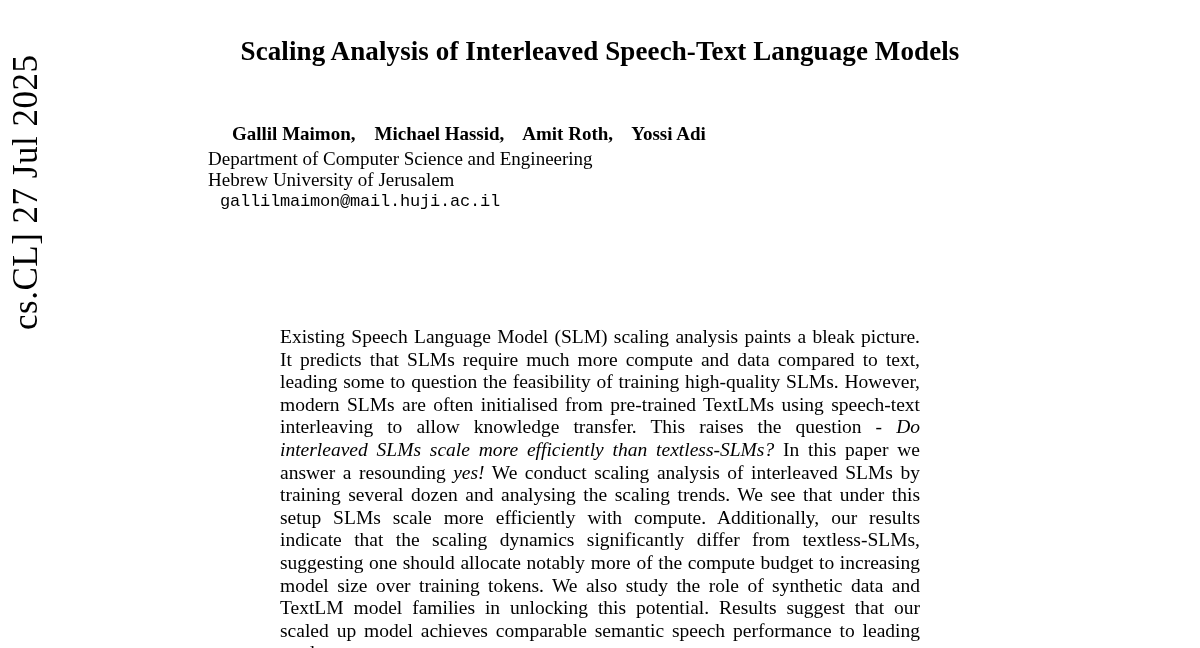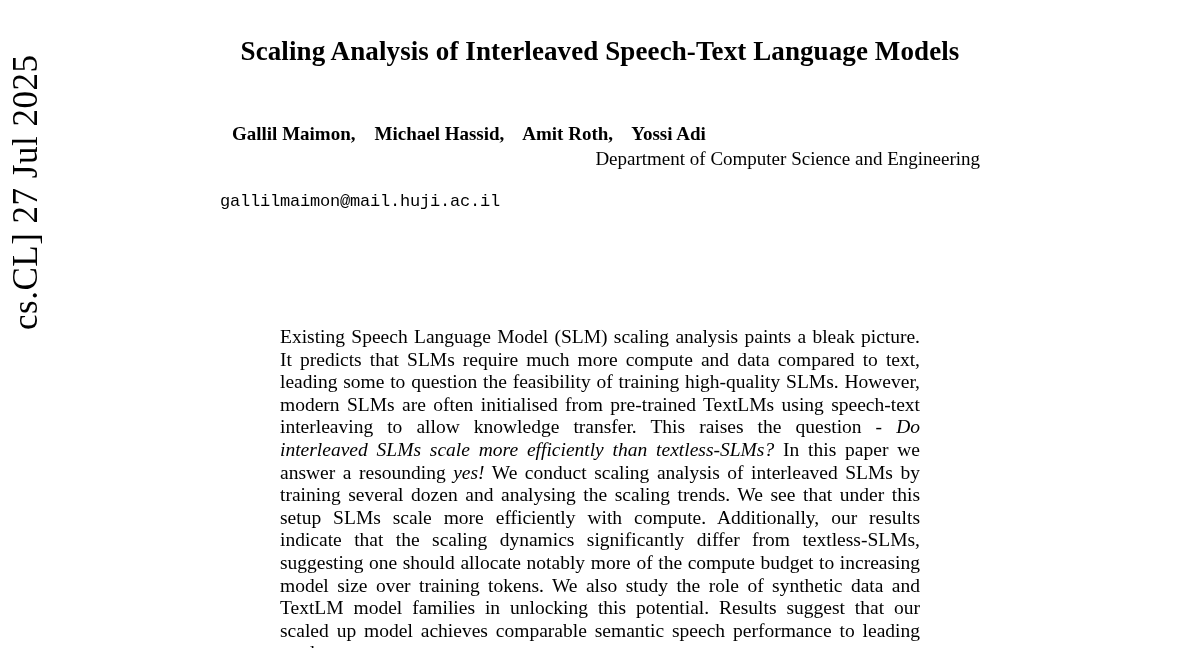--- a/index.html
+++ b/index.html
@@ -57,26 +57,25 @@
     top: 123px;
     width: 760px;
     font-size: 19px;
     font-weight: bold;
     white-space: pre;
     margin-left: 12px;
   }
 
   .affil {
     position: absolute;
-    left: 220px;
+    left: 208px;
     top: 148px;
     width: 760px;
     font-size: 19px;
     line-height: 21px;
-    text-align: right;
   }
   .affil div { white-space: pre; }
 
   .email {
     position: absolute;
     left: 220px;
     top: 192px;
     font-family: "Liberation Mono", monospace;
     font-size: 17px;
     letter-spacing: -0.2px;
@@ -113,20 +112,21 @@
 <div class="page">
 
   <div class="arxiv-stamp">cs.CL]  27 Jul 2025</div>
 
   <div class="title">Scaling Analysis of Interleaved Speech-Text Language Models</div>
 
   <div class="authors">Gallil Maimon,    Michael Hassid,    Amit Roth,    Yossi Adi</div>
 
   <div class="affil">
     <div>Department of Computer Science and Engineering</div>
+    <div>Hebrew University of Jerusalem</div>
   </div>
 
   <div class="email">gallilmaimon@mail.huji.ac.il</div>
 
 
   <div class="abstract-body">
     <p>
       <span>Existing Speech Language Model (SLM) scaling analysis paints a bleak picture. It predicts that SLMs require much more compute and data compared to text, leading some to question the feasibility of training high-quality SLMs. However, modern SLMs are often initialised from pre-trained TextLMs using speech-text interleaving to allow knowledge transfer. This raises the question - </span><i>Do interleaved SLMs scale more efficiently than textless-SLMs?</i><span>  In this paper we answer a resounding </span><i>yes!</i><span>  We conduct scaling analysis of interleaved SLMs by training several dozen and analysing the scaling trends. We see that under this setup SLMs scale more efficiently with compute. Additionally, our results indicate that the scaling dynamics significantly differ from textless-SLMs, suggesting one should allocate notably more of the compute budget to increasing model size over training tokens. We also study the role of synthetic data and TextLM model families in unlocking this potential. Results suggest that our scaled up model achieves comparable semantic speech performance to leading mod-</span>
     </p>
   </div>

